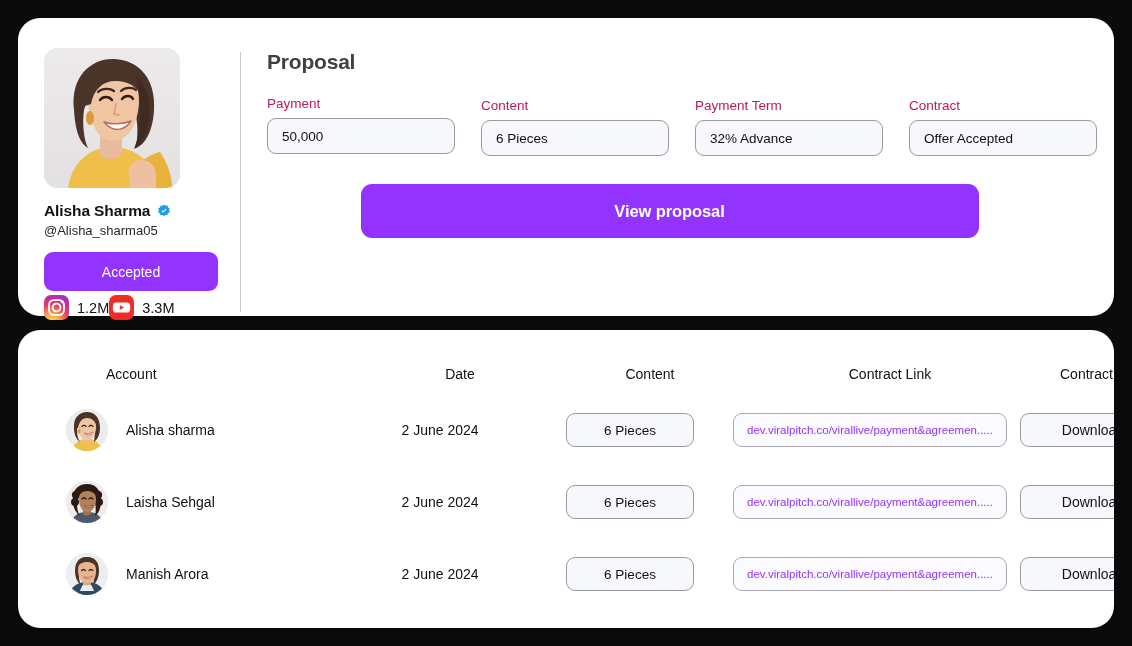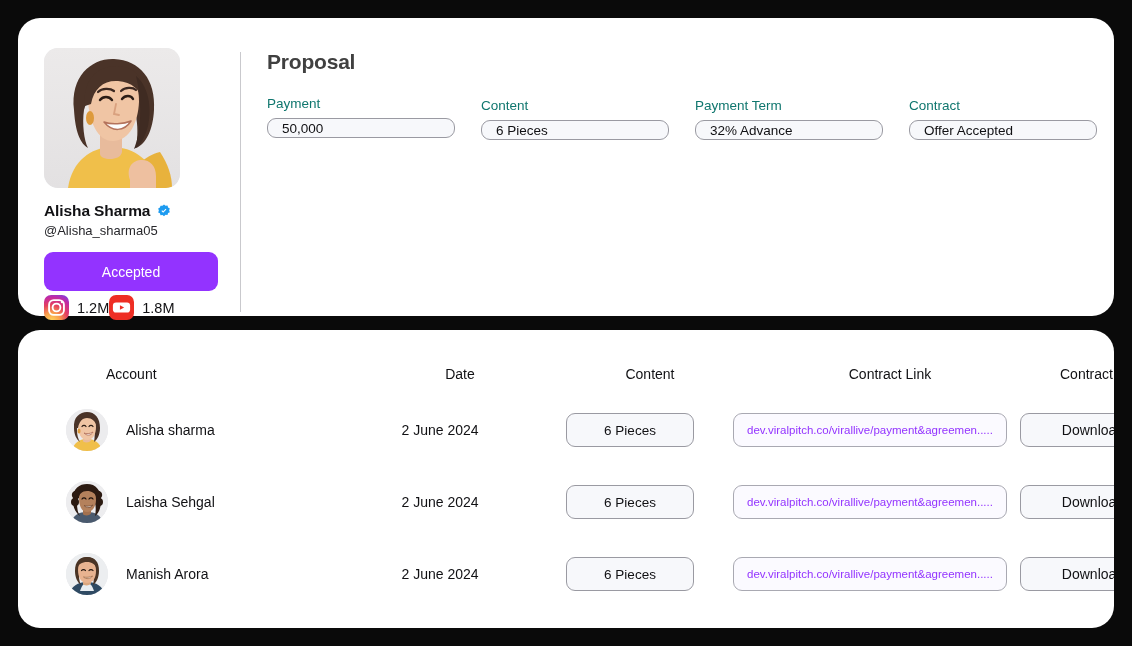--- a/index.html
+++ b/index.html
@@ -139,26 +139,26 @@
     gap: 26px;
   }
   .field { min-width: 0; }
   .field.f-payment { flex: 0 0 188px; }
   .field.f-content { flex: 0 0 188px; padding-top: 2px; }
   .field.f-term    { flex: 0 0 188px; padding-top: 2px; }
   .field.f-contract{ flex: 0 0 188px; padding-top: 2px; }
 
   .field-label {
     font-size: 13.5px;
-    color: #0f766e;
+    color: #be185d;
     display: block;
     margin-bottom: 7px;
   }
   .field-box {
-    height: 20px;
+    height: 36px;
     border: 1.3px solid #9a9aa2;
     border-radius: 9px;
     background: #f7f8fb;
     display: flex;
     align-items: center;
     padding: 0 14px;
     font-size: 13.5px;
     color: #111114;
     font-family: inherit;
     width: 100%;
@@ -341,21 +341,21 @@
           </svg>
           <span class="stat-val">1.2M</span>
         </div>
 
         <div class="stat">
           <svg class="social-ico" viewBox="0 0 32 32" xmlns="http://www.w3.org/2000/svg">
             <rect x="0" y="0" width="32" height="32" rx="9" fill="#ee2e24"></rect>
             <rect x="5" y="9.5" width="22" height="13" rx="4" fill="#ffffff"></rect>
             <path d="M14 13.2l5.4 2.8-5.4 2.8z" fill="#ee2e24"></path>
           </svg>
-          <span class="stat-val">1.8M</span>
+          <span class="stat-val">3.3M</span>
         </div>
 
       </div>
     </div>
 
     <div class="divider-v"></div>
 
     <div class="proposal-pane">
       <div class="proposal-title">Proposal</div>
 
@@ -376,20 +376,21 @@
           <div class="field-box">32% Advance</div>
         </div>
 
         <div class="field f-contract">
           <span class="field-label">Contract</span>
           <div class="field-box">Offer Accepted</div>
         </div>
 
       </div>
 
+      <button class="view-proposal-btn">View proposal</button>
     </div>
   </div>
 
   <div class="card table-card">
 
     <div class="trow th-row">
       <div class="col-account th-account">
         <span class="th">Account</span>
       </div>
       <div class="col-date">

